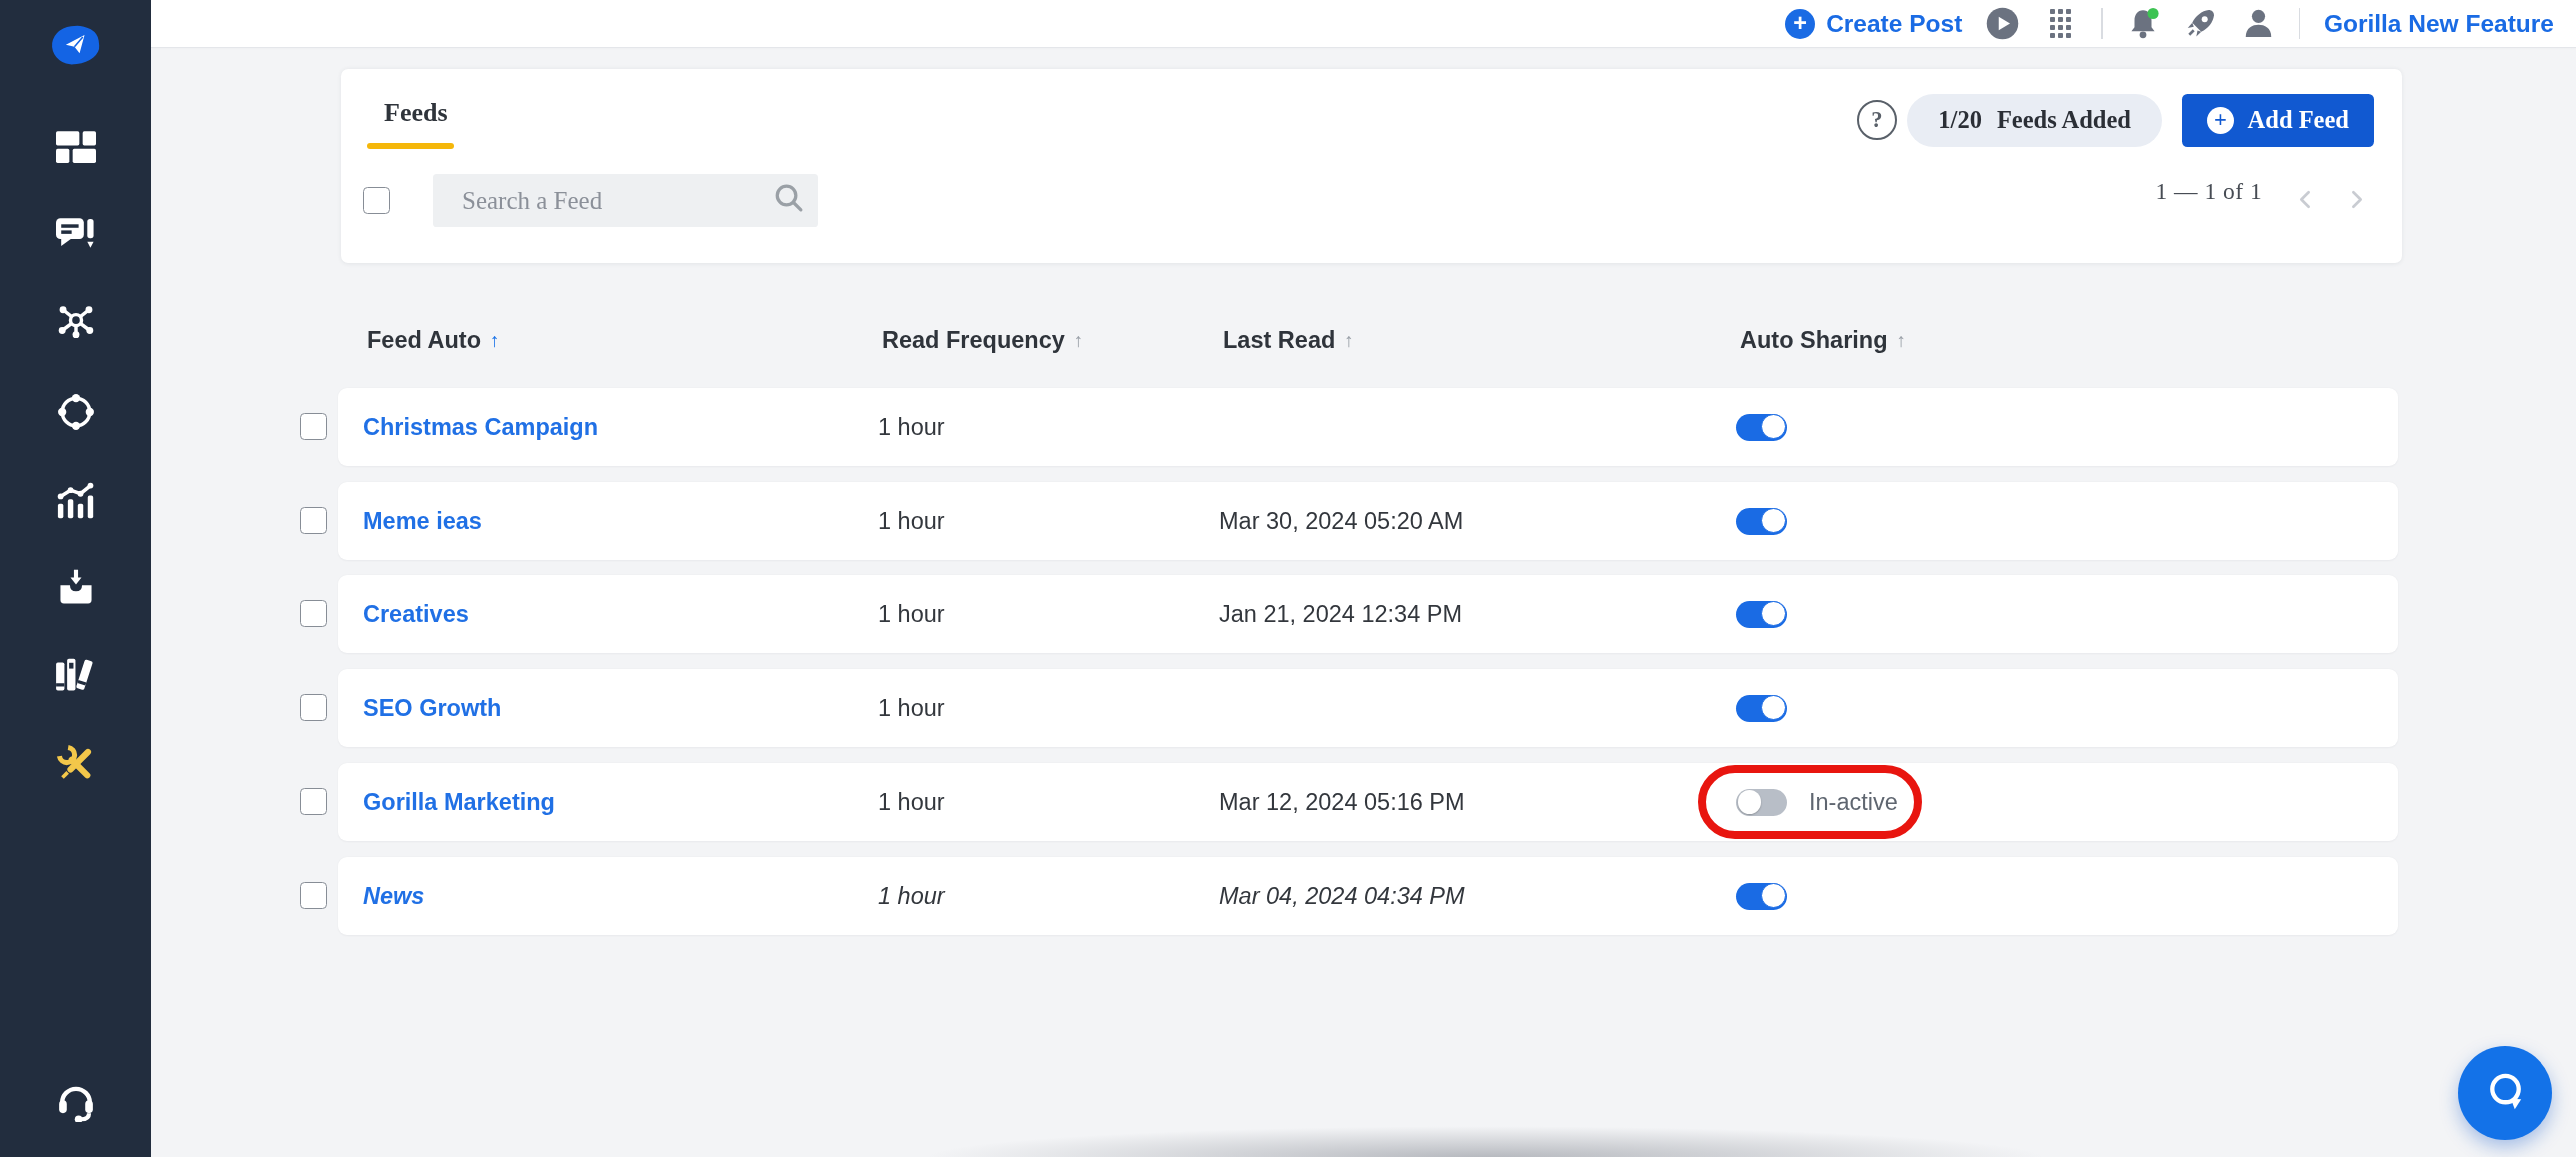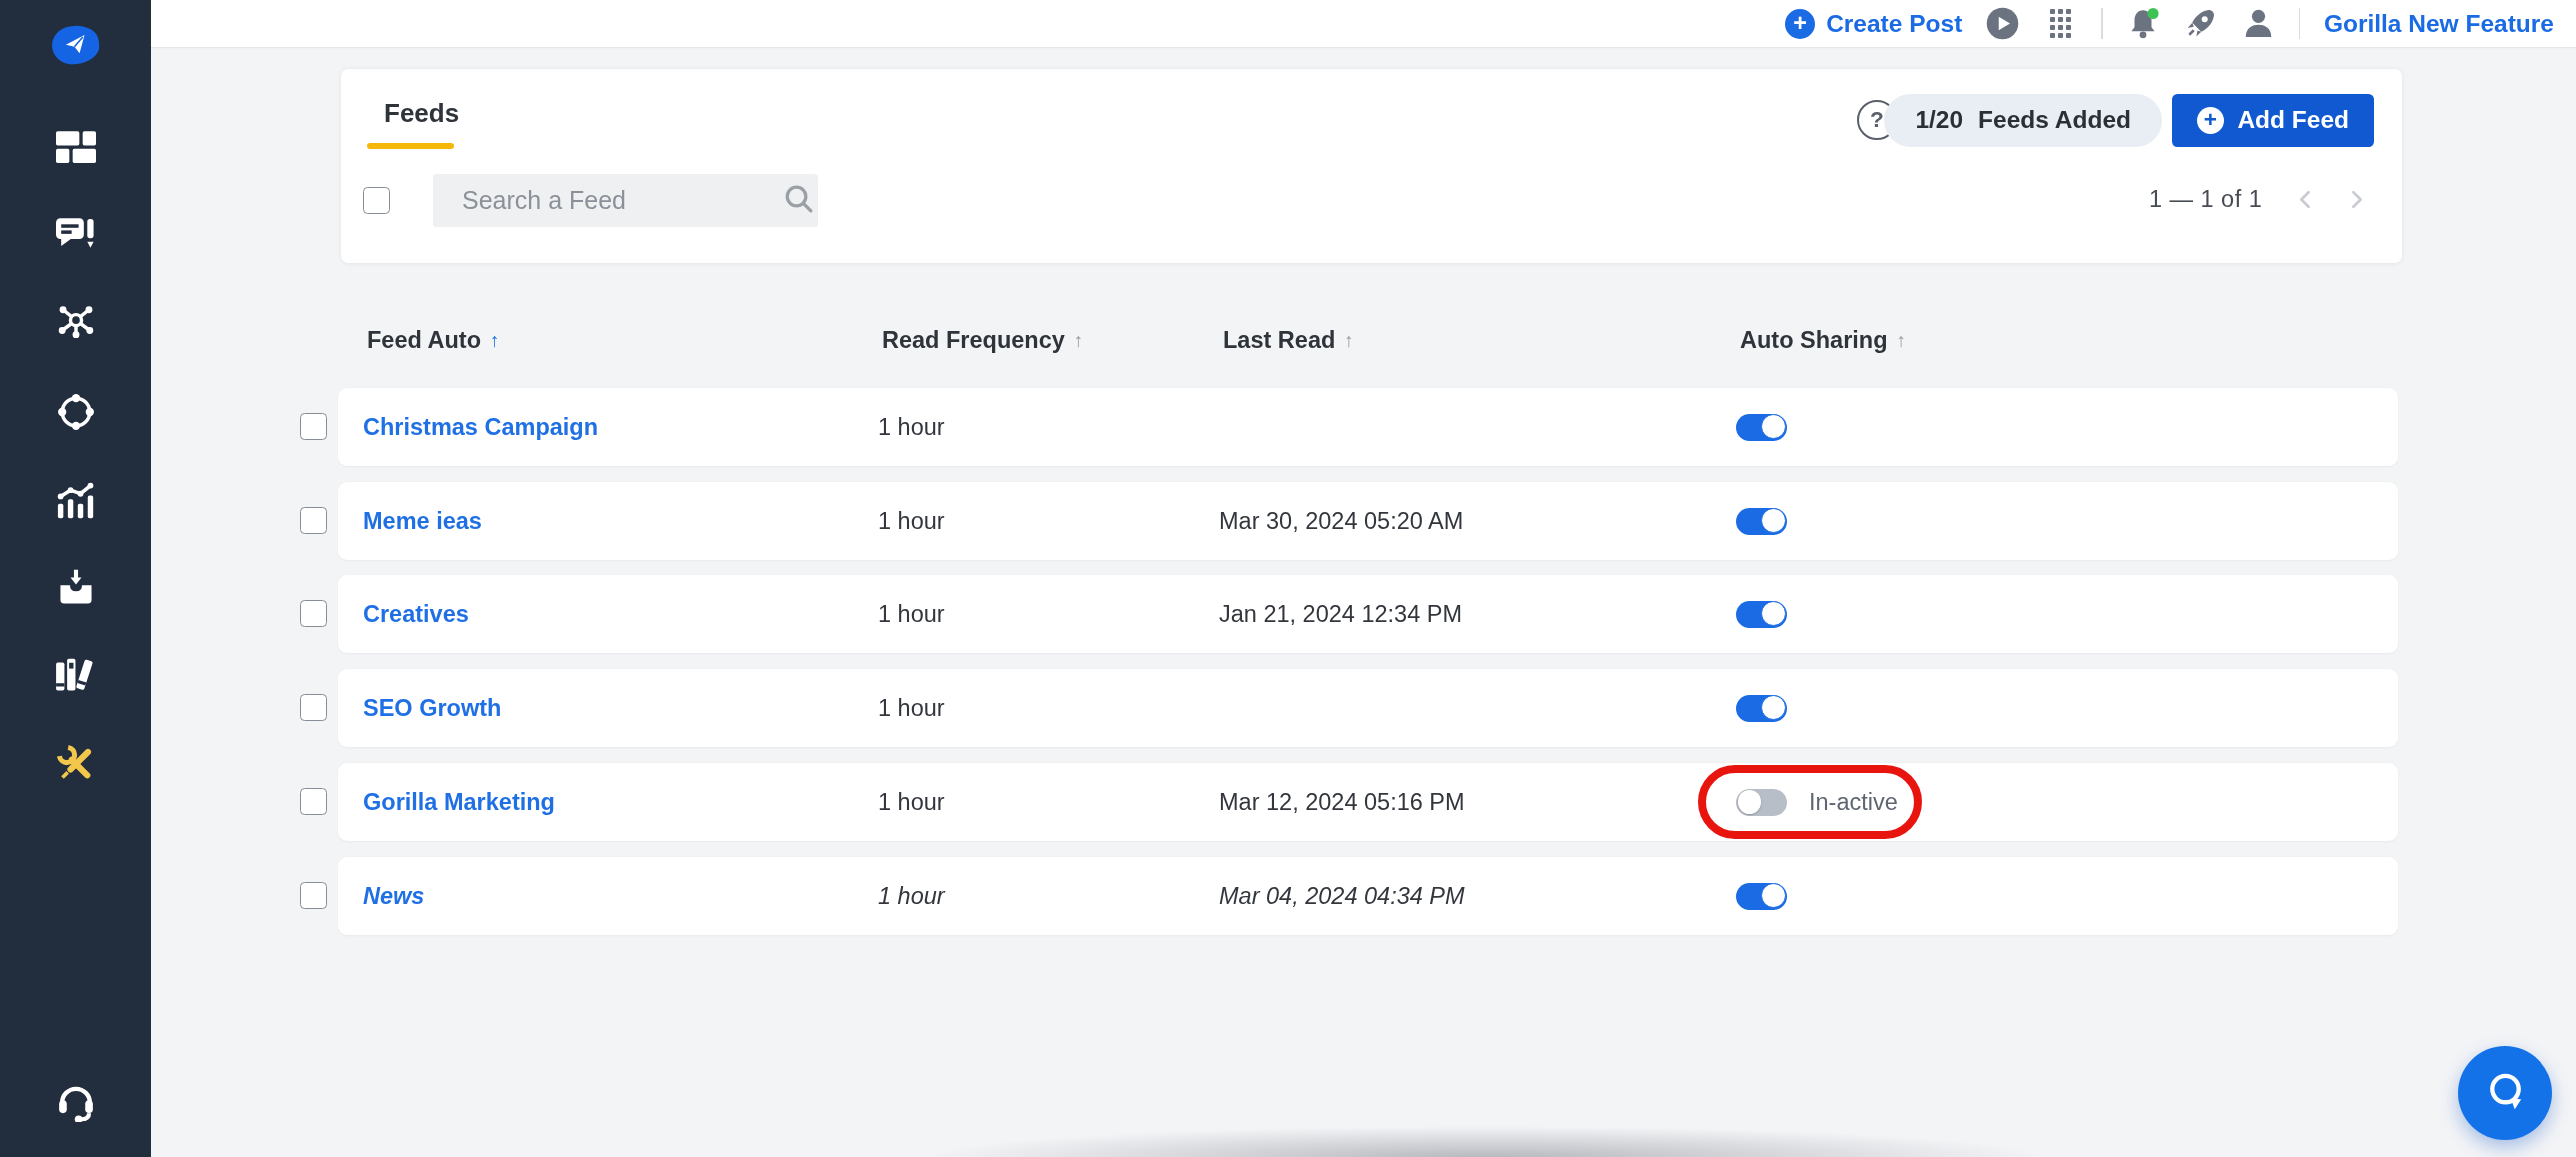--- a/index.html
+++ b/index.html
@@ -37,33 +37,34 @@
   
   .sidebar{
     position:absolute;left:0;top:0;width:151px;height:1158px;background:var(--sidebar-bg);z-index:10;
   }
   .side-item{position:absolute;left:0;width:151px;display:flex;justify-content:center;cursor:pointer}
   .logo-blob{width:47px;height:38px;background:#1464e4;border-radius:48% 52% 55% 45% / 52% 48% 45% 55%;display:flex;align-items:center;justify-content:center;transform:rotate(-6deg)}
   
   .panel{
     position:absolute;left:341px;top:69px;width:2061px;height:194px;background:#fff;border-radius:7.2px;
     box-shadow:0 0.9px 4.5px rgba(40,45,60,.08);
+    font-family:Liberation Serif, serif;
   }
   .tab-label{position:absolute;left:43px;top:29px;font-size:26px;font-weight:700;color:var(--ink)}
   .tab-underline{position:absolute;left:26px;top:74px;width:87px;height:6.3px;border-radius:3.6px;background:var(--underline-yellow)}
   .checkbox{width:27px;height:27px;background:#fff;border:1.8px solid #878d96;border-radius:4.5px;display:inline-block;cursor:pointer}
   .panel-checkbox{position:absolute;left:22px;top:118px}
   .search-wrap{position:absolute;left:92px;top:105px;width:385px;height:53px;background:#eef0f2;border-radius:3.6px;display:flex;align-items:center;padding:0 18px 0 29px}
   .search-wrap input{flex:1;border:none;outline:none;background:transparent;font-size:25px;color:#3a3f46;font-family:inherit}
   .search-wrap input::placeholder{color:#8b9099}
   .help-circle{position:absolute;right:505px;top:31px;width:40px;height:40px;border:2.3px solid #596069;border-radius:50%;display:flex;align-items:center;justify-content:center;font-size:22.6px;font-weight:700;color:#596069;cursor:pointer}
   .quota-pill{position:absolute;right:240px;top:24.5px;height:53px;border-radius:27px;background:#e9edf4;display:flex;align-items:center;gap:15px;padding:0 31px;font-size:24.5px;font-weight:700;color:#2b2f36}
   .add-feed-btn{position:absolute;right:28px;top:24.5px;height:53px;border-radius:5.4px;background:var(--button-blue);color:#fff;display:flex;align-items:center;gap:13.6px;padding:0 25px;font-size:24.5px;font-weight:700;cursor:pointer;border:none;font-family:inherit}
   .add-plus{width:27px;height:27px;border-radius:50%;background:#fff;color:var(--button-blue);display:flex;align-items:center;justify-content:center;font-size:22.6px;font-weight:800;line-height:1}
-  .pagination{position:absolute;right:25px;top:109px;display:flex;align-items:center;gap:9px}
+  .pagination{position:absolute;right:25px;top:109px;display:flex;gap:9px}
   .page-range{font-size:23.5px;color:var(--ink-soft);margin-right:12.7px;letter-spacing:0.5px}
   .page-chev{width:42px;height:42px;display:flex;align-items:center;justify-content:center;cursor:pointer}
   
   .table-header{position:absolute;left:342px;top:319px;width:2060px;height:43px}
   .hcell{position:absolute;top:0;height:43px;display:flex;align-items:center;font-size:23.5px;font-weight:700;color:var(--ink);cursor:pointer}
   .hcell .arrow{font-size:19px;font-weight:400;margin-left:9px;color:#9aa0a8}
   .hcell .arrow.active{color:#1a73e8}
   .col-0{left:25px}.col-1{left:540px}.col-2{left:881px}.col-3{left:1398px}
   .row-wrap{position:absolute;left:300px;width:2098px;height:78px}
   .row-check{position:absolute;left:0;top:25px}

